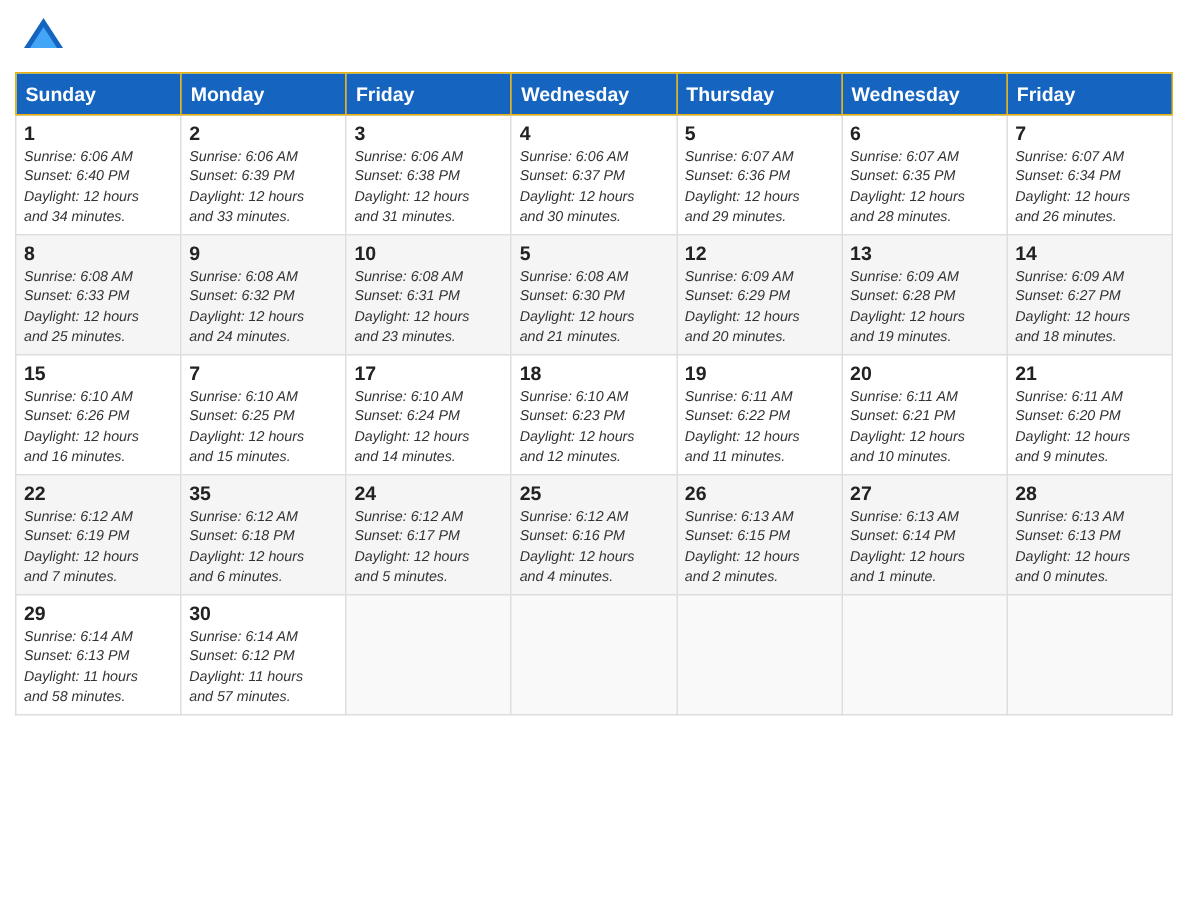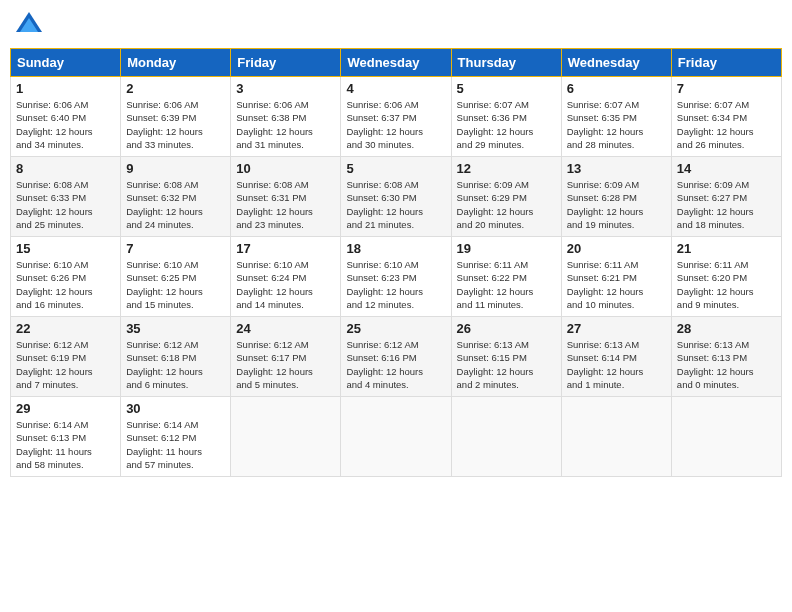--- a/index.html
+++ b/index.html
@@ -83,20 +83,21 @@
       font-size: 13px;
       font-weight: bold;
       display: block;
       margin-bottom: 2px;
       color: #222;
     }
     .day-info {
       font-size: 9.5px;
       line-height: 1.4;
       color: #333;
+      font-style: italic;
     }
     .empty-cell {
       background: #f9f9f9 !important;
     }
   </style>
 </head>
 <body>
 
 <div class="header">
   <div class="logo">

